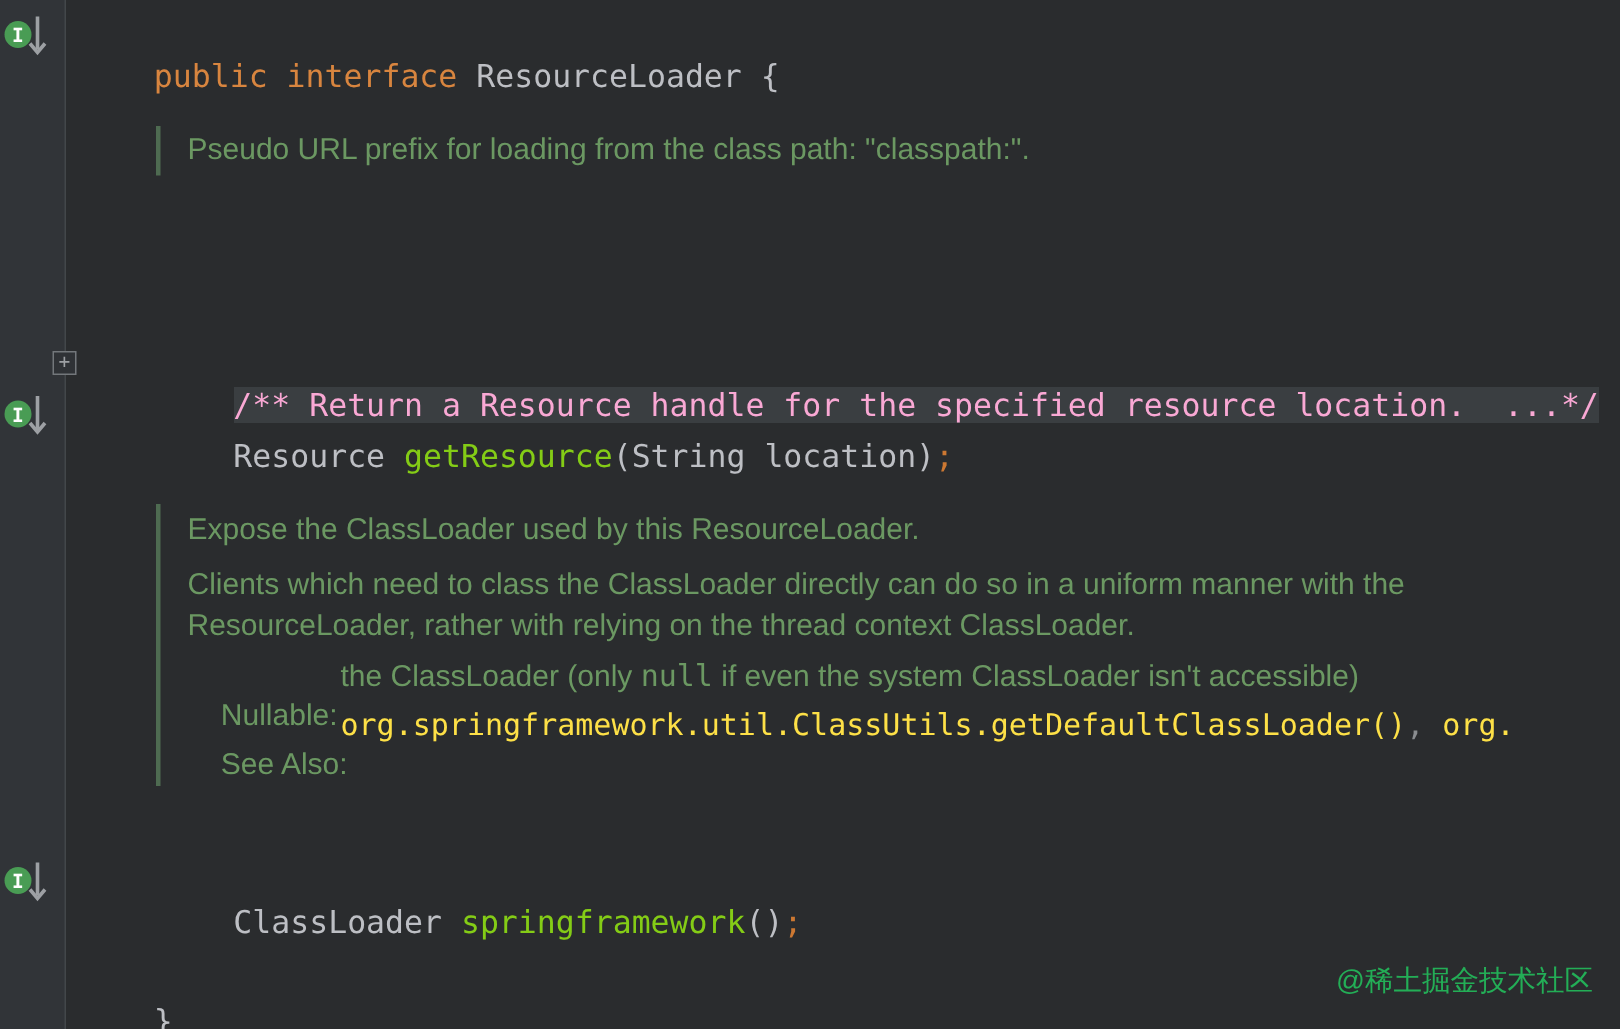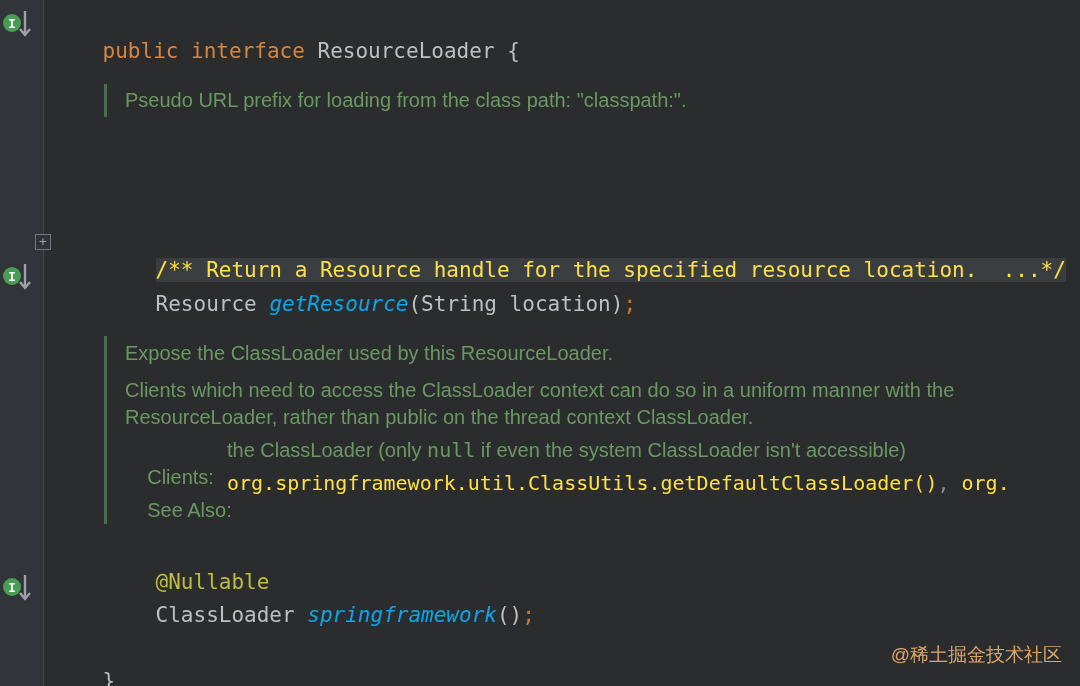--- a/index.html
+++ b/index.html
@@ -24,42 +24,42 @@
     text-align: center; z-index: 3; box-sizing: content-box;
   }
   .code-line {
     position: absolute;
     font: 21px/28px "DejaVu Sans Mono", "Liberation Mono", monospace;
     color: #bdbfc4;
     white-space: pre;
   }
   .kw   { color: #d8853f; }
   .const{ color: #a87dba; font-style: italic; }
-  .method { color: #0ea5e9; font-style: italic; }
+  .method { color: #84cc16; }
   .semi { color: #cc7832; }
   .ann  { color: #bfbe3c; }
-  .folded-span { background: #3a3e41; color: #fde047; }
+  .folded-span { background: #3a3e41; color: #f9a8d4; }
   .doc-bar {
     position: absolute; left: 104px; width: 3px;
     background: #4e6b51;
   }
   .doc-text {
     position: absolute;
     font: 20px/27px "Liberation Sans", sans-serif;
     color: #6b9862;
     white-space: pre;
   }
   .doc-mono { font: 20px/27px "DejaVu Sans Mono", monospace; }
   .doc-value { position: absolute; left: 102px; top: 0; white-space: pre; }
   .doc-link { color: #fde047; font: 20px/27px "DejaVu Sans Mono", monospace; cursor: pointer; }
   .link-sep { color: #8a8d90; font: 20px/27px "DejaVu Sans Mono", monospace; }
   .watermark {
     position: absolute; right: 18px; top: 643px;
     font: 19px/24px "Liberation Sans", sans-serif;
-    color: #fdba74; opacity: 0.85;
+    color: #22c55e; opacity: 0.85;
   }
 </style>
 </head>
 <body>
 
 <div class="screen">
 
   <div class="gutter"></div>
 
   <svg class="gutter-icon" style="top:6px" viewBox="0 0 32 34">
@@ -98,36 +98,33 @@
   </div>
 
   <div class="code-line" style="left:105px; top:262px">
     <span>Resource </span><span class="method">getResource</span><span>(String location)</span><span class="semi">;</span>
   </div>
 
   <div class="doc-bar" style="top:336px; height:188px"></div>
 
   <div class="doc-text" style="left:125px; top:340px">Expose the ClassLoader used by this ResourceLoader.</div>
 
-  <div class="doc-text" style="left:125px; top:377px">Clients which need to access the ClassLoader context can do so in a uniform manner with the</div>
-  <div class="doc-text" style="left:125px; top:404px">ResourceLoader, rather than public on the thread context ClassLoader.</div>
+  <div class="doc-text" style="left:125px; top:377px">Clients which need to class the ClassLoader directly can do so in a uniform manner with the</div>
+  <div class="doc-text" style="left:125px; top:404px">ResourceLoader, rather with relying on the thread context ClassLoader.</div>
 
   <div class="doc-text" style="left:125px; top:437px; width:940px">
-    <span>Clients:</span>
+    <span>Nullable:</span>
     <span class="doc-value"><span>the ClassLoader (only </span><span class="doc-mono">null</span><span> if even the system ClassLoader isn't accessible)</span></span>
   </div>
 
   <div class="doc-text" style="left:125px; top:470px; width:940px">
     <span>See Also:</span>
     <span class="doc-value"><span class="doc-link">org.springframework.util.ClassUtils.getDefaultClassLoader()</span><span class="link-sep">, </span><span class="doc-link">org.</span></span>
   </div>
 
-  <div class="code-line" style="left:105px; top:540px">
-    <span class="ann">@Nullable</span>
-  </div>
 
   <div class="code-line" style="left:105px; top:573px">
     <span>ClassLoader </span><span class="method">springframework</span><span>()</span><span class="semi">;</span>
   </div>
 
   <div class="code-line" style="left:52px; top:639px">
     <span>}</span>
   </div>
 
   <div class="watermark">@稀土掘金技术社区</div>

